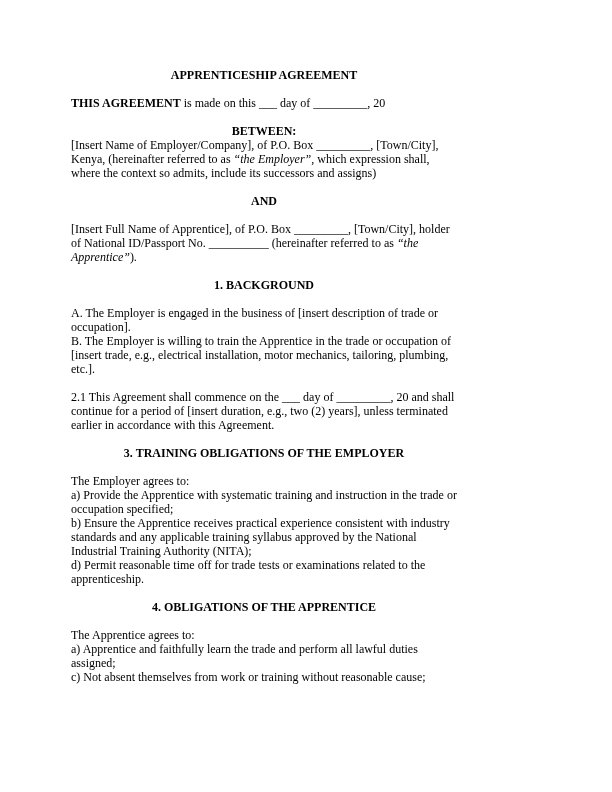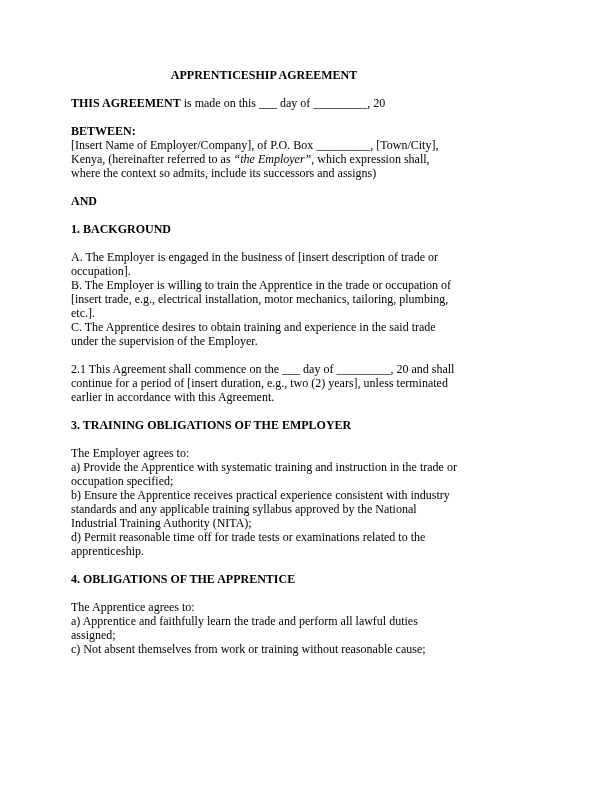--- a/index.html
+++ b/index.html
@@ -15,46 +15,46 @@
     height: 792px;
     background: #ffffff;
     color: #000000;
     padding: 68px 59px 20px 71px;
     font-size: 12px;
     line-height: 14px;
   }
   .block { margin: 0 0 14px 0; }
   .block:last-child { margin-bottom: 8px; }
   .title { text-align: center; font-weight: 700; }
-  .bold { font-weight: 700; }
+  .bold { font-weight: 700; text-align: center; }
   .italic { font-style: italic; margin-top: 12px; }
   .line { display: block; font-family: Liberation Serif, serif; }
 </style>
 </head>
 <body>
 
 <div class="page">
 
   <div class="block title">APPRENTICESHIP AGREEMENT</div>
 
   <p class="block"><span class="bold">THIS AGREEMENT</span><span> is made on this ___ day of _________, 20</span></p>
 
   <div class="block">
     <span class="line bold">BETWEEN:</span>
     <span class="line"><span>[Insert Name of Employer/Company], of P.O. Box _________, [Town/City], Kenya, (hereinafter referred to as </span><span class="italic">“the Employer”</span><span>, which expression shall, where the context so admits, include its successors and assigns)</span></span>
   </div>
 
   <p class="block bold">AND</p>
 
+  <p class="block"><span>[Insert Full Name of Apprentice], of P.O. Box _________, [Town/City], holder of National ID/Passport No. __________ (hereinafter referred to as </span><span class="italic">“the Apprentice”</span><span>).</span></p>
 
   <div class="block bold">1. BACKGROUND</div>
   <div class="block">
     <span class="line">A. The Employer is engaged in the business of [insert description of trade or occupation].</span>
     <span class="line">B. The Employer is willing to train the Apprentice in the trade or occupation of [insert trade, e.g., electrical installation, motor mechanics, tailoring, plumbing, etc.].</span>
-    <span class="line">C. The Apprentice desires to obtain training and experience in the said trade under the supervision of the Employer.</span>
   </div>
 
   <div class="block">
     <span class="line">2.1 This Agreement shall commence on the ___ day of _________, 20 and shall continue for a period of [insert duration, e.g., two (2) years], unless terminated earlier in accordance with this Agreement.</span>
   </div>
 
   <div class="block bold">3. TRAINING OBLIGATIONS OF THE EMPLOYER</div>
   <div class="block">
     <span class="line">The Employer agrees to:</span>
     <span class="line">a) Provide the Apprentice with systematic training and instruction in the trade or occupation specified;</span>

